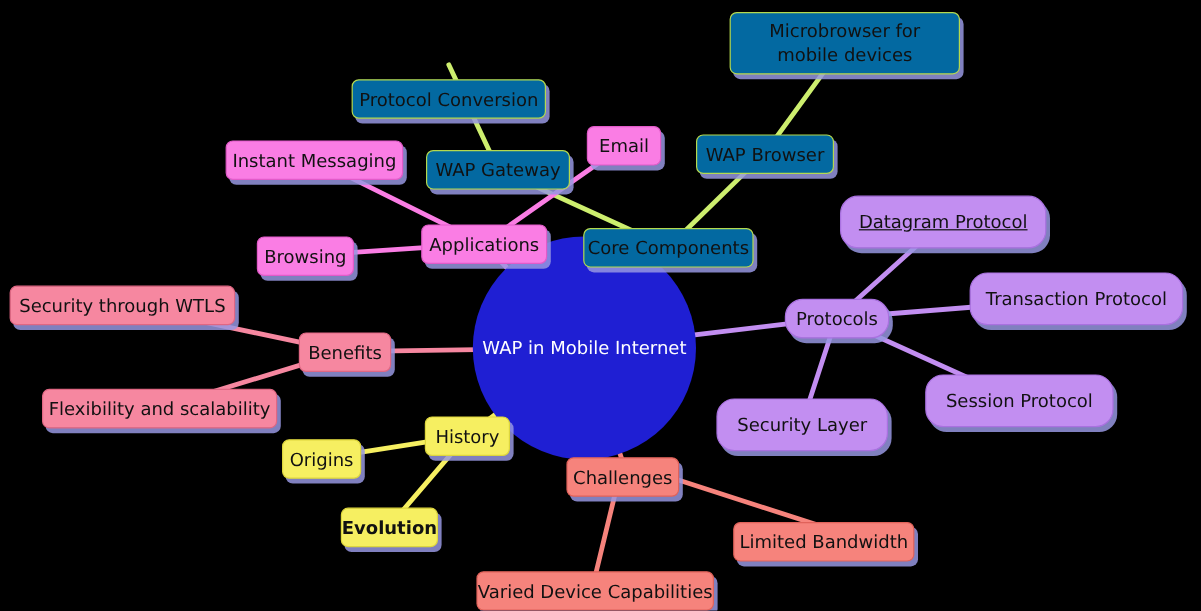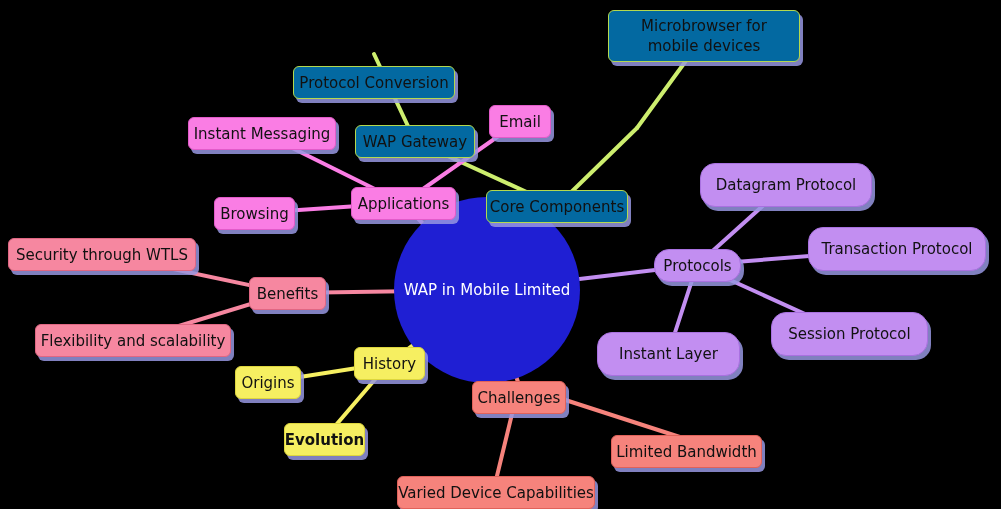--- a/index.html
+++ b/index.html
@@ -95,38 +95,39 @@
     </g>
 
     <g stroke="#f6837c" stroke-width="4" stroke-linecap="round">
       <line x1="487" y1="290" x2="519" y2="385"></line>
       <line x1="519" y1="385" x2="686" y2="439"></line>
       <line x1="519" y1="385" x2="496" y2="480"></line>
     </g>
   </svg>
 
   <div class="node root" style="left:394px; top:197px; width:186px; height:186px;">
-    <span>WAP in Mobile Limited</span>
+    <span>WAP in Mobile Internet</span>
   </div>
 
   <div class="node green" style="left:486px; top:190px; width:142px; height:33px;">Core Components</div>
   <div class="node green" style="left:355px; top:125px; width:120px; height:33px;">WAP Gateway</div>
   <div class="node green" style="left:293px; top:38px; width:162px; height:33px;margin-top:28px;">Protocol Conversion</div>
+  <div class="node green" style="left:580px; top:112px; width:115px; height:33px;">WAP Browser</div>
   <div class="node green wrap" style="left:608px; top:10px; width:192px; height:52px;">Microbrowser for mobile devices</div>
 
   <div class="node magenta" style="left:351px; top:187px; width:105px; height:33px;">Applications</div>
   <div class="node magenta" style="left:489px; top:105px; width:62px; height:33px;">Email</div>
   <div class="node magenta" style="left:188px; top:117px; width:148px; height:33px;text-align:right;">Instant Messaging</div>
   <div class="node magenta" style="left:214px; top:197px; width:81px; height:33px;">Browsing</div>
 
   <div class="node purple" style="left:654px; top:249px; width:87px; height:33px;">Protocols</div>
-  <div class="node purple" style="left:700px; top:163px; width:172px; height:44px;">Datagram Protocol</div>
+  <div class="node purple" style="left:700px; top:163px; width:172px; height:44px;text-decoration:underline;">Datagram Protocol</div>
   <div class="node purple" style="left:808px; top:227px; width:178px; height:44px;">Transaction Protocol</div>
   <div class="node purple" style="left:771px; top:312px; width:157px; height:44px;">Session Protocol</div>
-  <div class="node purple" style="left:597px; top:332px; width:143px; height:44px;">Instant Layer</div>
+  <div class="node purple" style="left:597px; top:332px; width:143px; height:44px;">Security Layer</div>
 
   <div class="node pink" style="left:249px; top:277px; width:77px; height:33px;">Benefits</div>
   <div class="node pink" style="left:8px; top:238px; width:188px; height:33px;">Security through WTLS</div>
   <div class="node pink" style="left:35px; top:324px; width:196px; height:33px;">Flexibility and scalability</div>
 
   <div class="node yellow" style="left:354px; top:347px; width:71px; height:33px;">History</div>
   <div class="node yellow" style="left:235px; top:366px; width:66px; height:33px;">Origins</div>
   <div class="node yellow" style="left:284px; top:423px; width:81px; height:33px;font-weight:bold;">Evolution</div>
 
   <div class="node salmon" style="left:472px; top:369px; width:94px; height:33px;">Challenges</div>

